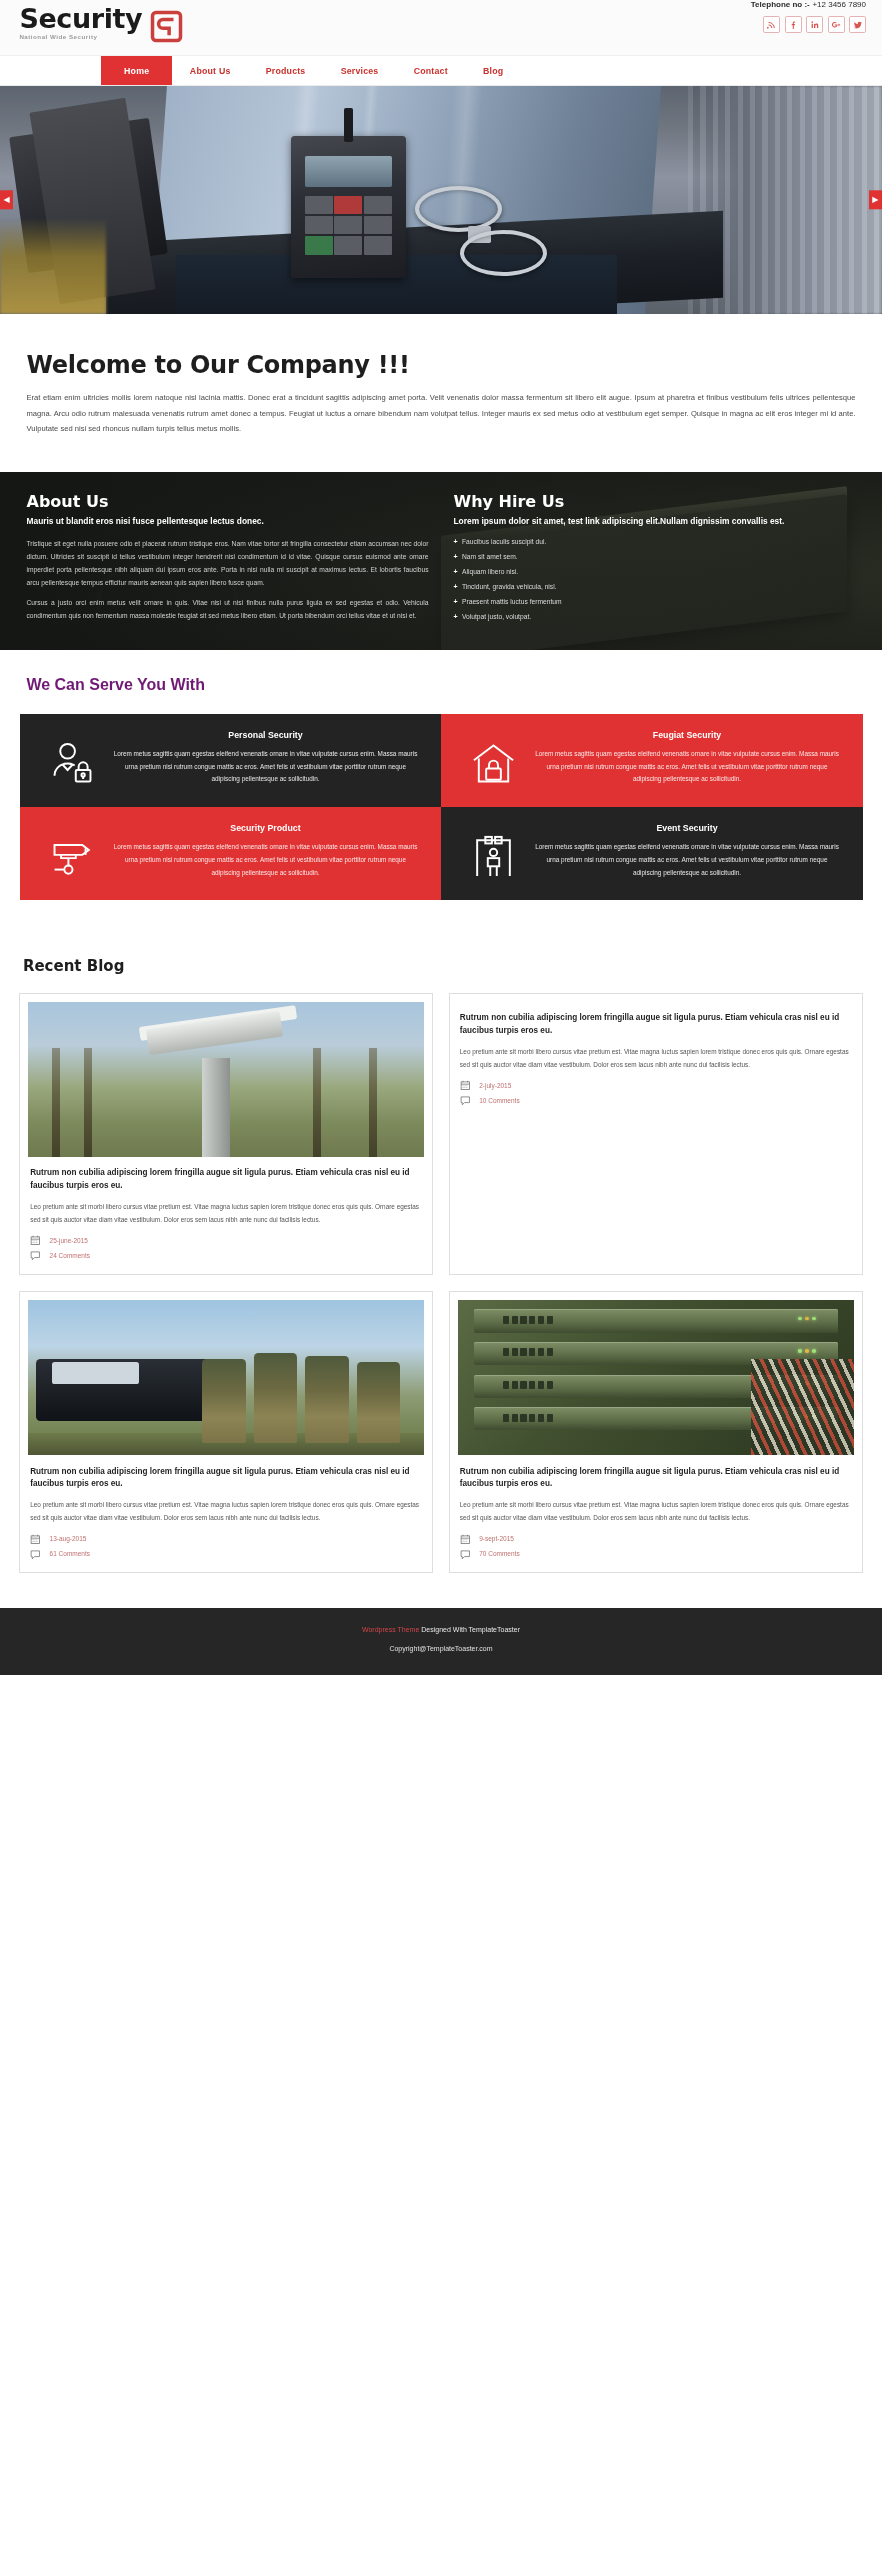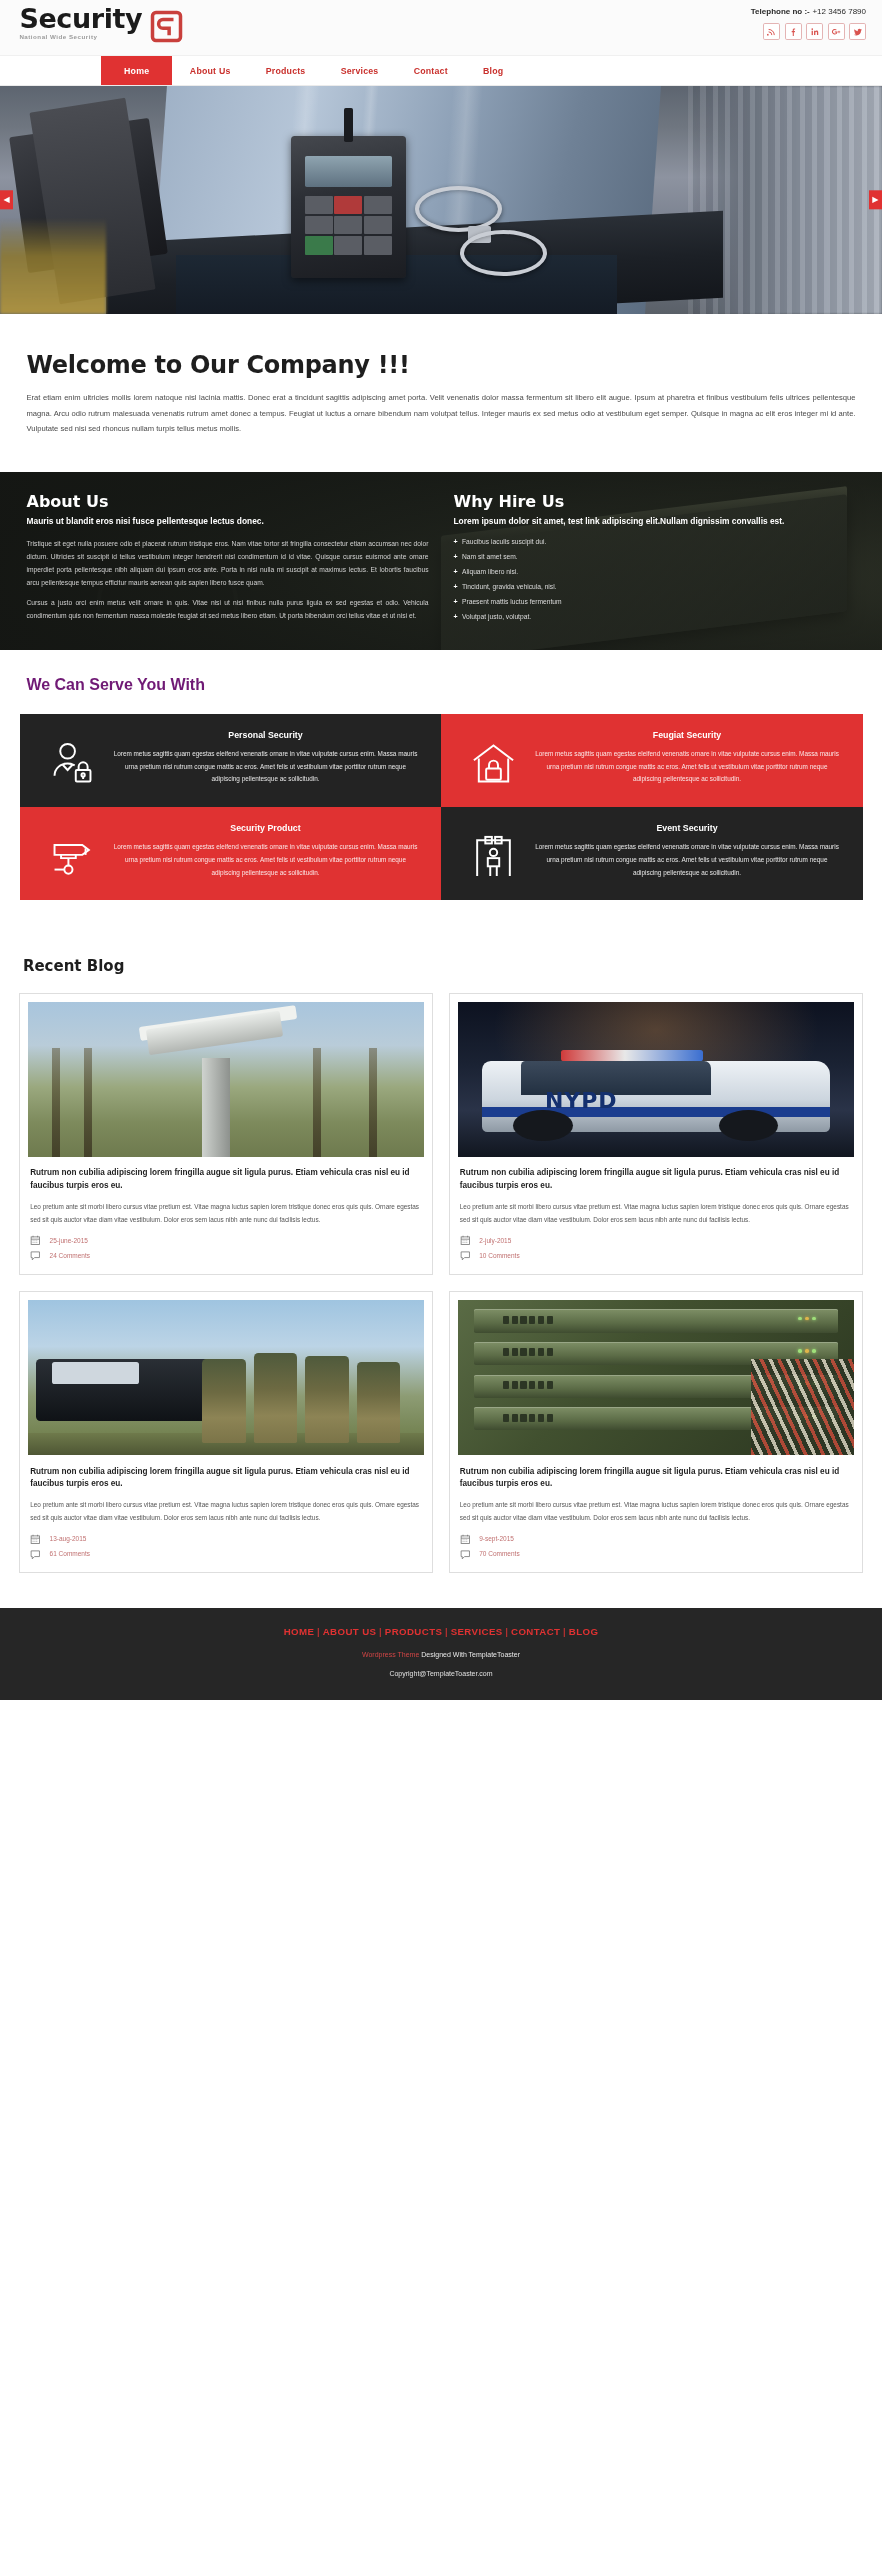--- a/index.html
+++ b/index.html
@@ -36,21 +36,21 @@
     color: #9a9a9a;
     letter-spacing: 0.5px;
     margin-top: 1.8px;
     font-weight: bold;
   }
   .logo-mark {
     margin-left: 7px; margin-top: 3.5px;
   }
   .contact-block {
     position: absolute;
-    right: 16px; top: 7px;
+    right: 16px; top: 0;
     text-align: center;
   }
   .tel-line {
     font-size: 8px;
     color: #2a2a2a;
   }
   .tel-label { font-weight: bold; }
   .tel-num { font-weight: normal; margin-left: 2.6px; }
   .social-row {
     margin-top: 7px;
@@ -818,30 +818,20 @@
             <svg width="10.6" height="10.6" viewBox="0 0 14 14" fill="none" stroke="#7a7a7a" stroke-width="1.1">
               <path d="M1.5 2.5h11v7.5H6L3 13v-3H1.5z"></path>
             </svg>
           </span>
           <span class="meta-txt">24 Comments</span>
         </div>
       </div>
     </article>
 
     <article class="post">
-      <div class="post-thumb th2">
-        <div class="glow"></div>
-        <div class="lightbar"></div>
-        <div class="car"></div>
-        <div class="car-win"></div>
-        <div class="car-stripe"></div>
-        <div class="nypd">NYPD</div>
-        <div class="wheel l"></div>
-          <div class="wheel r"></div>
-      </div>
       <h3>Rutrum non cubilia adipiscing lorem fringilla augue sit ligula purus. Etiam vehicula cras nisl eu id faucibus turpis eros eu.</h3>
       <p>Leo pretium ante sit morbi libero cursus vitae pretium est. Vitae magna luctus sapien lorem tristique donec eros quis quis. Ornare egestas sed sit quis auctor vitae diam vitae vestibulum. Dolor eros sem lacus nibh ante nunc dui facilisis lectus.</p>
       <div class="post-meta">
         <div class="meta-row">
           <span class="meta-ico">
             <svg width="10.6" height="10.6" viewBox="0 0 14 14" fill="none" stroke="#7a7a7a" stroke-width="1.1">
               <rect x="1.5" y="2.5" width="11" height="10"></rect>
                 <path d="M1.5 5.5h11M4 1v2M10 1v2"></path>
               <path d="M3.6 7.6h.9M6.1 7.6h.9M8.6 7.6h.9M3.6 10h.9M6.1 10h.9M8.6 10h.9"></path>
             </svg>
@@ -978,21 +968,18 @@
           </span>
           <span class="meta-txt">70 Comments</span>
         </div>
       </div>
     </article>
 
   </div>
 </section>
 
 <footer class="footer">
-  <div class="f-nav">
-    <span>HOME</span><span class="f-sep">|</span><span>ABOUT US</span><span class="f-sep">|</span><span>PRODUCTS</span><span class="f-sep">|</span><span>SERVICES</span><span class="f-sep">|</span><span>CONTACT</span><span class="f-sep">|</span><span>BLOG</span>
-  </div>
   <div class="f-credit">
     <span class="wp">Wordpress Theme</span><span> Designed With TemplateToaster</span>
   </div>
   <div class="f-copy">Copyright@TemplateToaster.com</div>
 </footer>
 
 
 </body></html>

